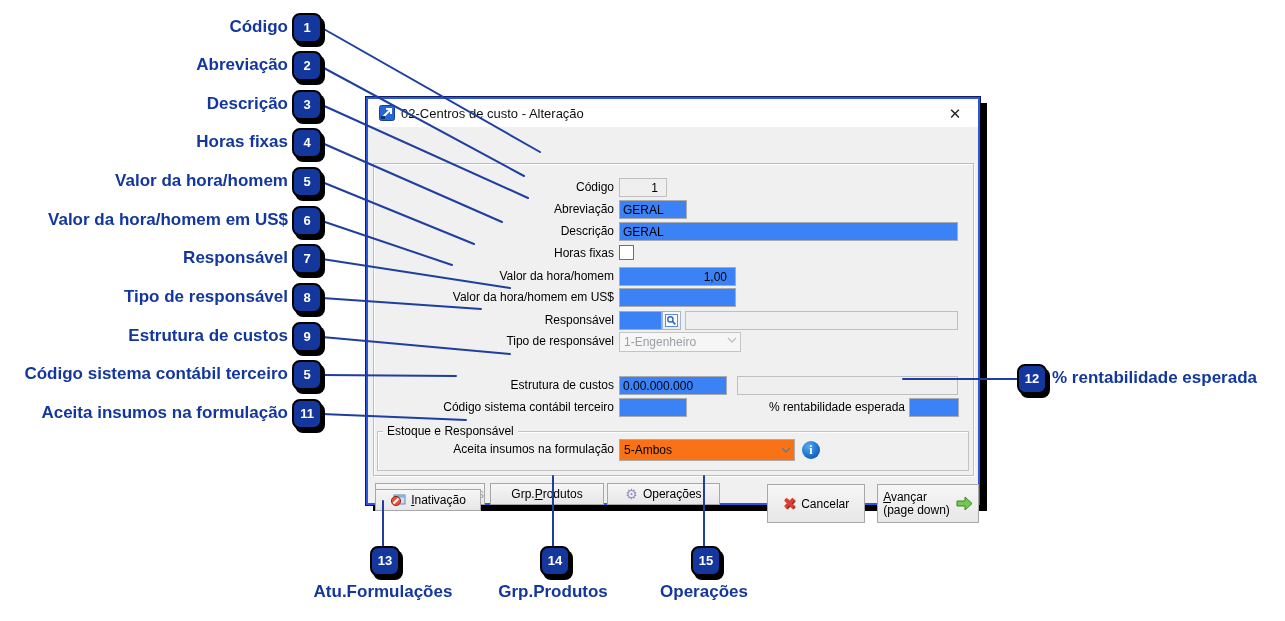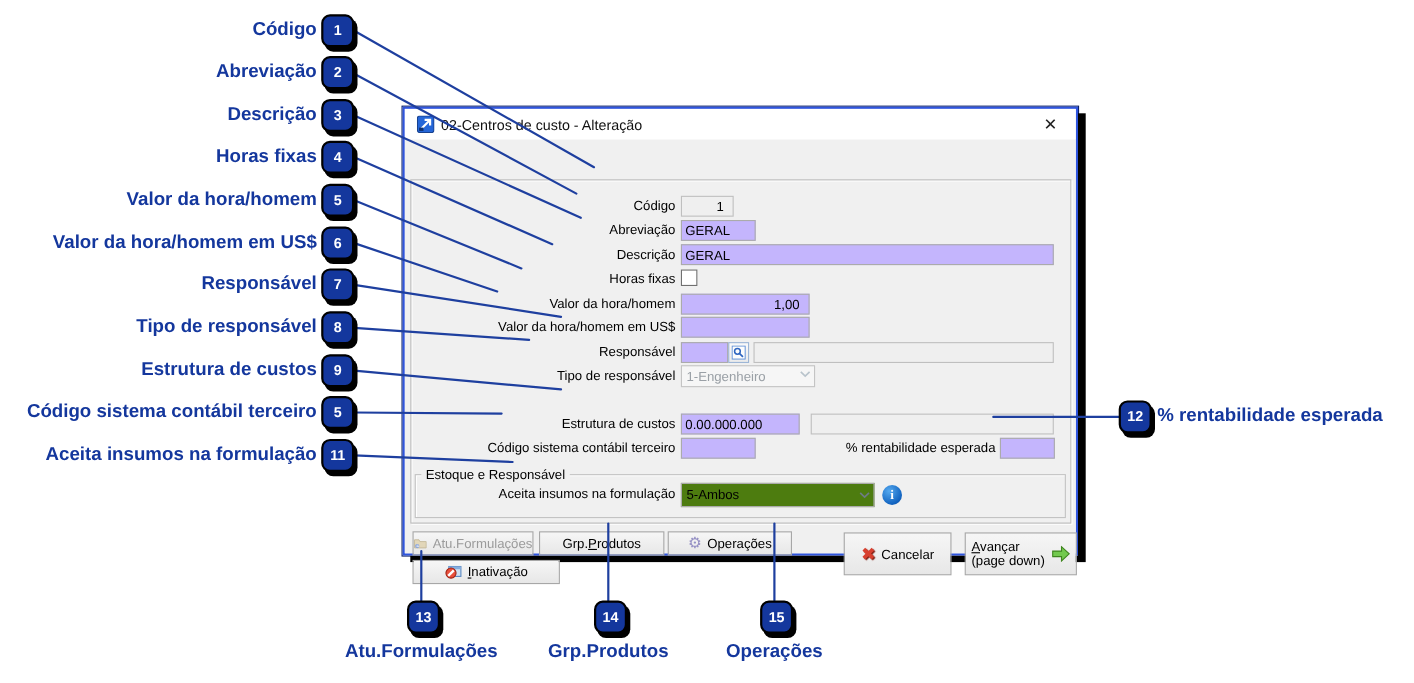--- a/index.html
+++ b/index.html
@@ -24,25 +24,25 @@
   .closebtn{position:absolute;right:12px;top:5px;width:22px;height:19px;text-align:center;
             font-size:15px;color:#222;line-height:19px;cursor:default;}
   .dlgbody{position:absolute;left:0;top:28px;right:0;bottom:0;background:#f0f0f0;}
 
   .groupbox{position:absolute;border:1px solid #bdbdbd;box-shadow:1px 1px 0 #ffffff inset,1px 1px 0 #ffffff;}
   .gb-main{left:5px;top:36px;width:599px;height:311px;}
   .fieldset{position:absolute;border:1px solid #c3c3c3;box-shadow:1px 1px 0 #ffffff inset;}
   .fs-label{position:absolute;top:-8px;left:5px;background:#f0f0f0;padding:0 4px;font-size:12px;color:#000;white-space:nowrap;}
 
   .flabel{position:absolute;left:8px;width:238px;text-align:right;font-size:12px;color:#000;white-space:nowrap;}
-  .tfield{position:absolute;height:17px;border:1px solid #ababab;background:#c4b5fd;font-size:12px;
+  .tfield{position:absolute;height:17px;border:1px solid #ababab;background:#3b82f6;font-size:12px;
           font-family:"Liberation Sans",sans-serif;padding:0 3px;box-sizing:content-box;color:#000;}
   .tfield.dis{background:#efefef;border-color:#bfbfbf;}
   .tfield.ralign{text-align:right;padding-right:8px;}
-  .combo{position:absolute;border:1px solid #ababab;background:#4d7c0f;font-size:12px;color:#000;}
+  .combo{position:absolute;border:1px solid #ababab;background:#f97316;font-size:12px;color:#000;}
   .combo .cval{position:absolute;left:4px;top:2px;white-space:nowrap;}
   .combo .chev{position:absolute;right:3px;top:4px;}
   .combo.dis{background:#f6f6f6;border-color:#c4c4c4;text-align:center;}
   .combo.dis .cval{color:#9aa0a6;}
   .chk{position:absolute;width:13px;height:13px;border:1px solid #707070;background:#fff;}
 
   .btn{position:absolute;background:linear-gradient(#f6f6f6,#e7e7e7);border:1px solid #a7a7a7;
        font-size:12px;color:#000;display:flex;align-items:center;justify-content:center;gap:5px;
        box-sizing:border-box;cursor:default;white-space:nowrap;}
   .btn.dis{color:#9b9b9b;}
@@ -204,21 +204,21 @@
 
       <div class="btn" style="left:122px;top:356px;width:114px;height:22px">
         <span><span>Grp.</span><span class="u">P</span><span>rodutos</span></span>
       </div>
 
       <div class="btn" style="left:239px;top:356px;width:113px;height:22px">
         <span class="gearicon">⚙</span>
         <span>Operações</span>
       </div>
 
-      <div class="btn" style="left:7px;top:382px;width:134px;height:22px">
+      <div class="btn" style="left:7px;top:362px;width:106px;height:22px">
         <svg width="16" height="13" viewBox="0 0 16 13">
           <rect x="4" y="1" width="11" height="9" fill="#cfe0f2" stroke="#5a87c0"></rect>
           <rect x="4" y="1" width="11" height="2.5" fill="#86aede"></rect>
           <circle cx="6" cy="7" r="4.6" fill="#e94f3c" stroke="#a02315"></circle>
           <rect x="2.4" y="5.9" width="7.2" height="2.2" fill="#fff" transform="rotate(-45 6 7)"></rect>
         </svg>
         <span><span class="u">I</span><span>nativação</span></span>
       </div>
 
       <div class="btn" style="left:399px;top:357px;width:98px;height:39px">

